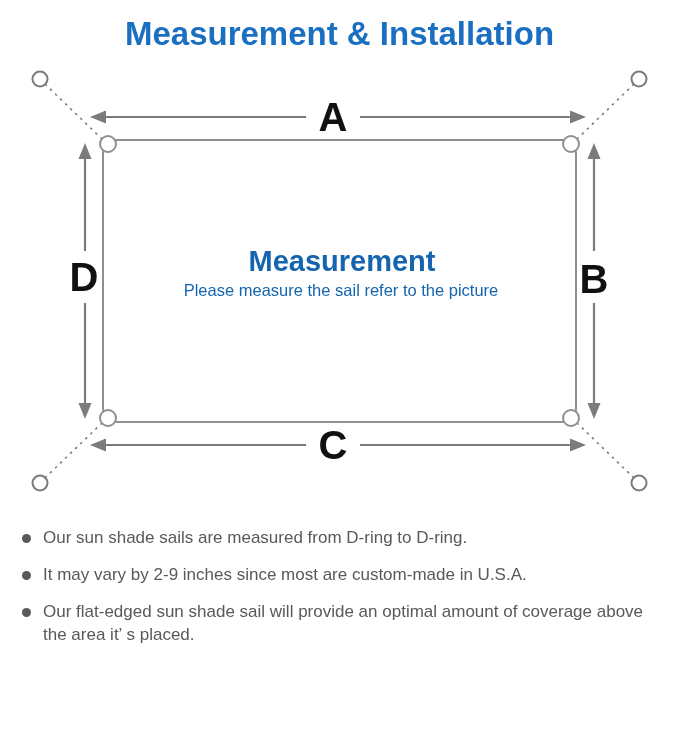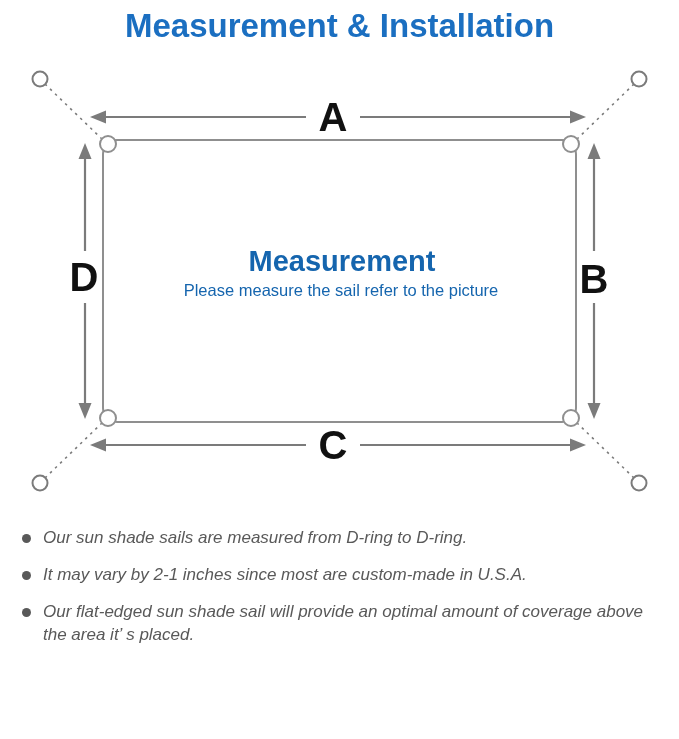--- a/index.html
+++ b/index.html
@@ -13,21 +13,21 @@
   html,body{margin:0;padding:0;}
   body{
     width:679px;height:739px;
     background:#ffffff;
     font-family:"Liberation Sans","DejaVu Sans",sans-serif;
     position:relative;
     overflow:hidden;
   }
   .page-title{
     position:absolute;top:0;left:0;right:0;
-    margin:4px;padding-top:3px;
+    margin:12px;padding-top:3px;
     text-align:center;
     font-size:33px;font-weight:bold;
     color:var(--accent-blue,#1b6fc1);
     letter-spacing:0px;
   }
   .diagram-wrap{
     position:absolute;top:55px;left:0;
     width:679px;height:460px;
   }
   svg{display:block;}
@@ -51,21 +51,21 @@
     font-family:"Liberation Sans","DejaVu Sans",sans-serif;
     font-size:16.5px;fill:var(--center-blue,#1565ae);
     text-anchor:middle;
   }
   .notes{
     position:absolute;top:527px;left:22px;right:10px;
     margin:0;padding:0;list-style:none;
     color:var(--note-text,#595959);
     font-size:17px;line-height:1.35;
   }
-  .notes li{display:flex;align-items:flex-start;font-style:italic;}
+  .notes li{display:flex;align-items:flex-start;}
   .notes li + li{margin-top:14px;}
   .bullet-dot{
     flex:none;width:9px;height:9px;border-radius:50%;
     background:var(--note-text,#595959);
     margin-top:7px;margin-right:12px;
   }
 </style>
 </head>
 <body>
 
@@ -121,19 +121,19 @@
   </svg>
 </div>
 
 <ul class="notes">
   <li>
     <span class="bullet-dot"></span>
     <span>Our sun shade sails are measured from D-ring to D-ring.</span>
   </li>
   <li>
     <span class="bullet-dot"></span>
-    <span>It may vary by 2-1 inches since most are custom-made in U.S.A.</span>
+    <span>It may vary by 2-9 inches since most are custom-made in U.S.A.</span>
   </li>
   <li>
     <span class="bullet-dot"></span>
     <span>Our flat-edged sun shade sail will provide an optimal amount of coverage above the area it’ s placed.</span>
   </li>
 </ul>
 
 </body></html>

